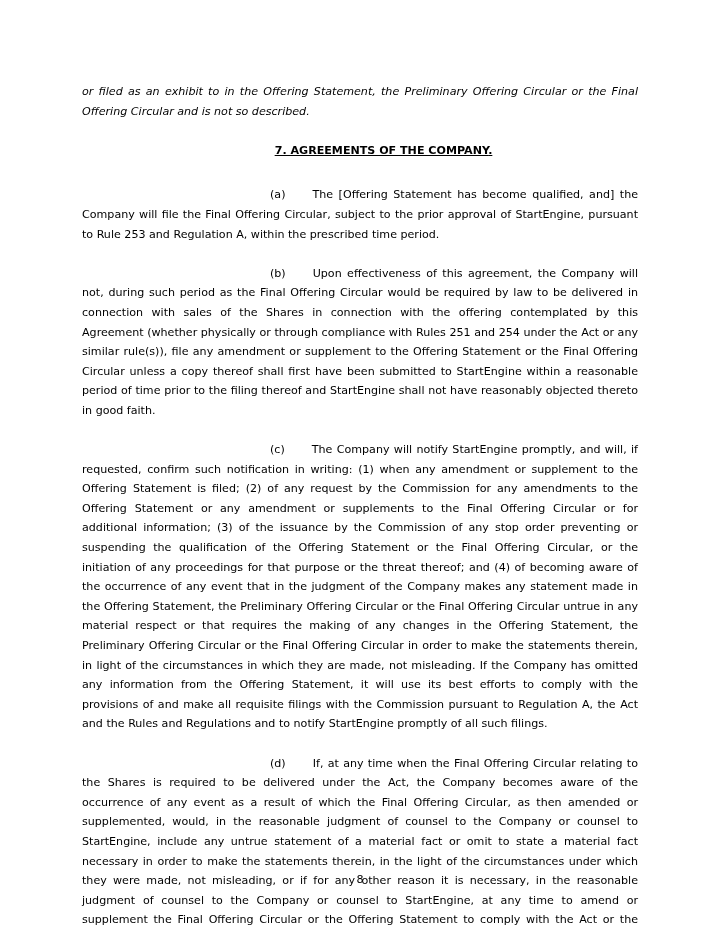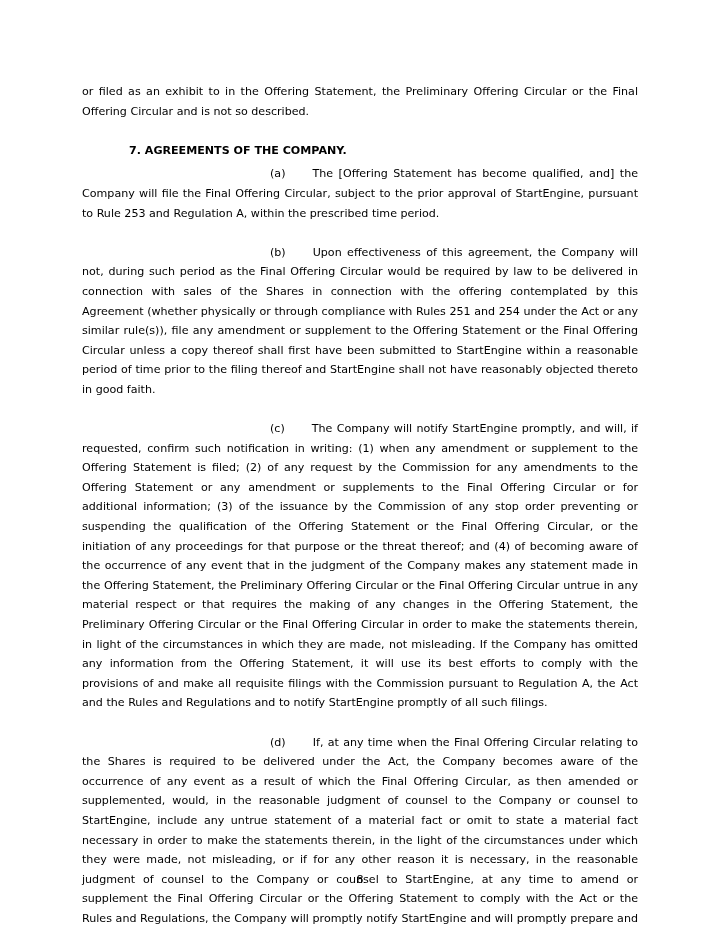--- a/index.html
+++ b/index.html
@@ -26,26 +26,28 @@
     font-size: 11.1px;
     line-height: 19.6px;
     text-align: justify;
     text-justify: inter-word;
   }
   p {
     margin: 0 0 0 0;
   }
   p.continued {
     margin-bottom: 19.6px;
+    font-style: italic;
   }
   p.heading {
-    margin: 0 0 4px 0;
-    text-align: left;
+    margin: 0 0 25px 0;
+    text-align: center;
     text-indent: 47px;
     font-weight: bold;
+    text-decoration: underline;
   }
   p.heading .hd-period {
     font-weight: bold;
   }
   p.clause {
     margin: 0 0 19.6px 0;
     text-indent: 94px;
   }
   .label {
     display: inline-block;

